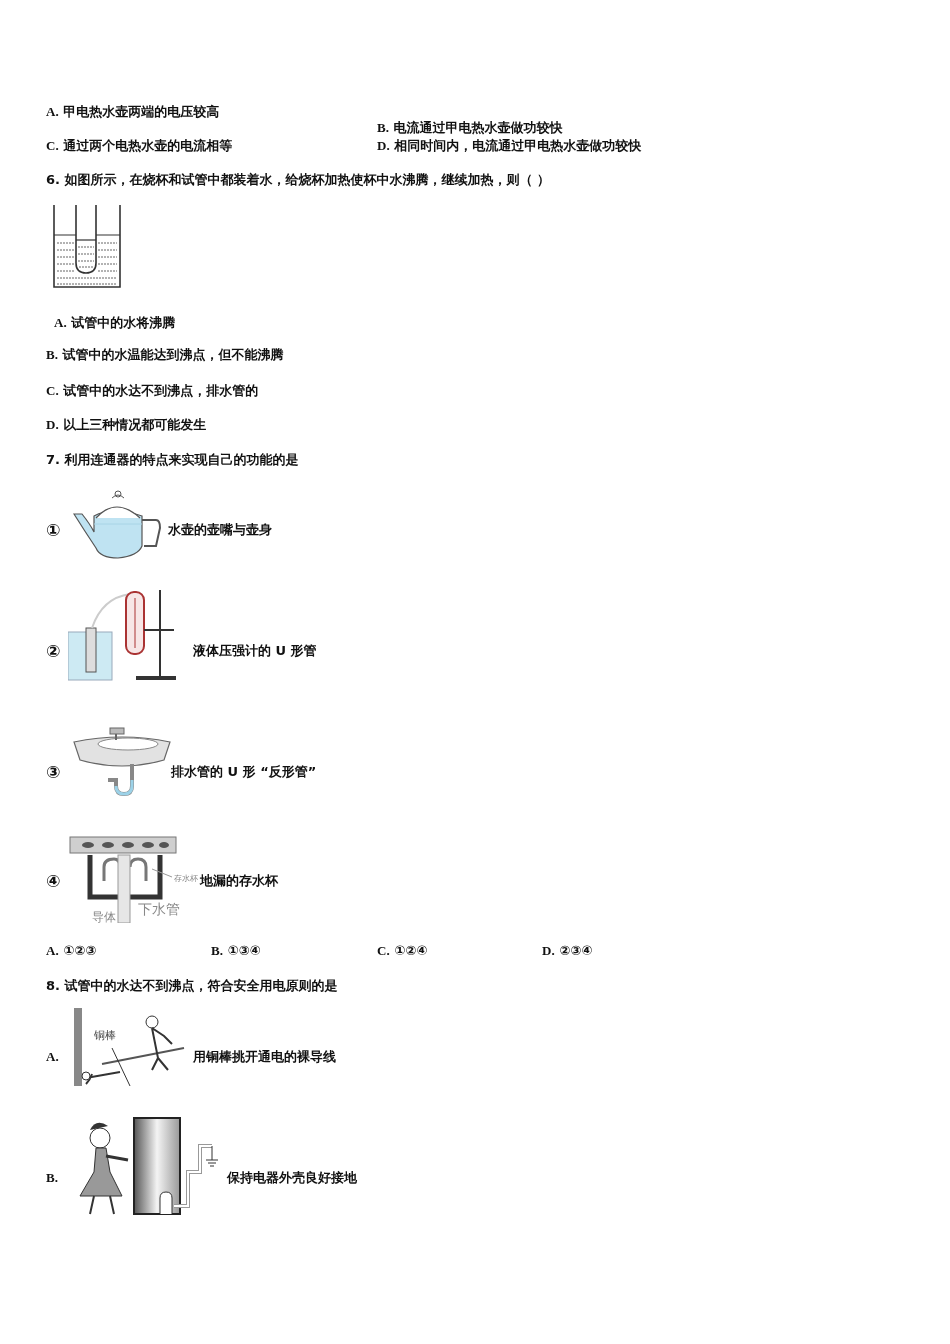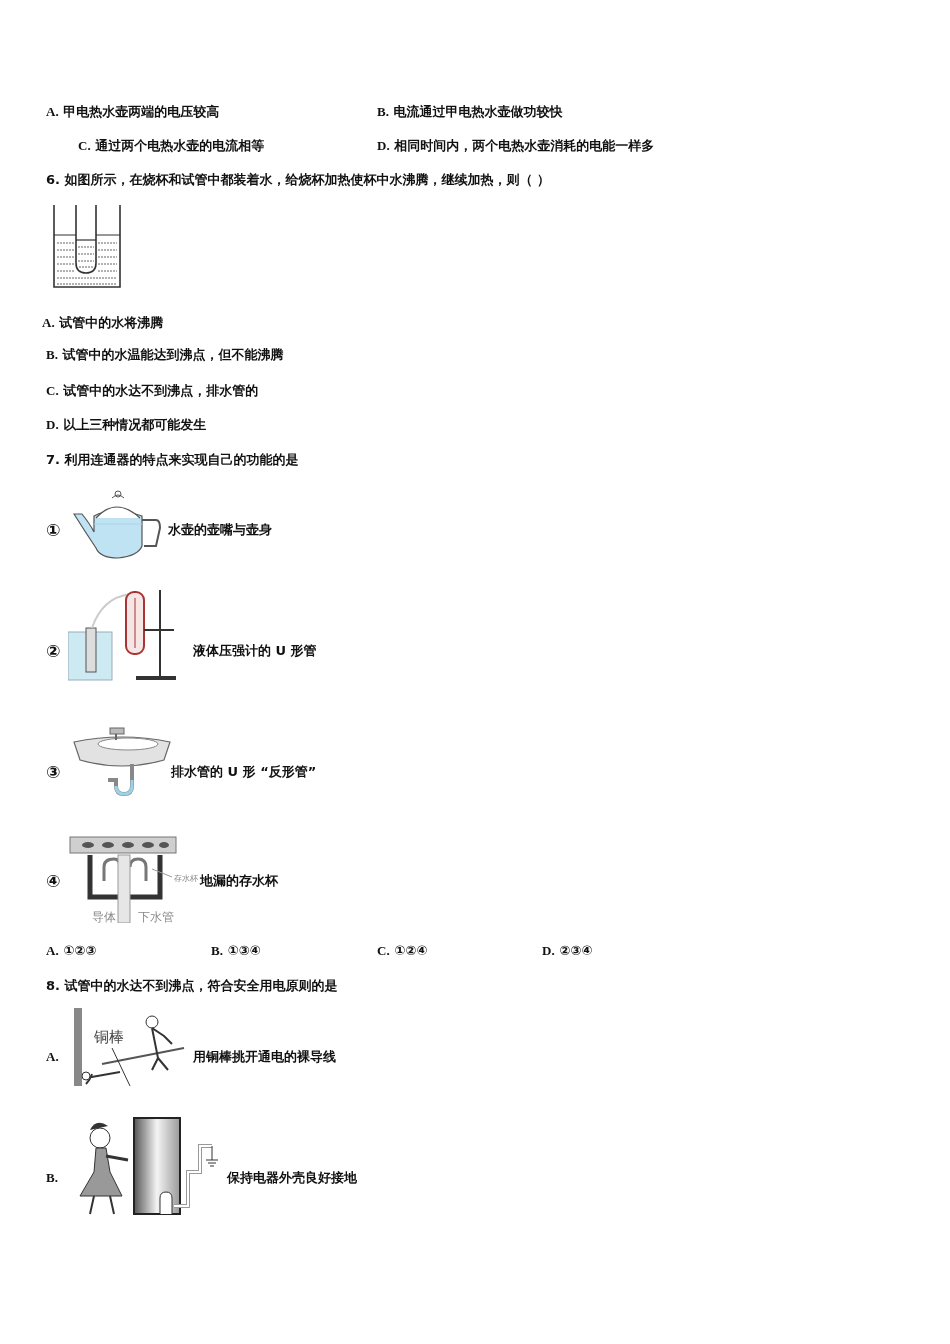--- a/index.html
+++ b/index.html
@@ -9,28 +9,28 @@
   .lbl { font-family:"Liberation Serif","DejaVu Serif",serif; font-weight:bold; }
   .fig { position:absolute; }
   svg { display:block; }
 </style>
 </head>
 <body>
 
 <div class="t" style="left:46px;top:102px;">
   <span class="lbl">A.</span>&nbsp;<span>甲电热水壶两端的电压较高</span>
 </div>
-<div class="t" style="left:377px;top:102px;">
+<div class="t" style="left:377px;top:118px;">
   <span class="lbl">B.</span>&nbsp;<span>电流通过甲电热水壶做功较快</span>
 </div>
-<div class="t" style="left:46px;top:136px;margin-left:32px;">
+<div class="t" style="left:46px;top:136px;">
   <span class="lbl">C.</span>&nbsp;<span>通过两个电热水壶的电流相等</span>
 </div>
 <div class="t" style="left:377px;top:136px;">
-  <span class="lbl">D.</span>&nbsp;<span>相同时间内，两个电热水壶消耗的电能一样多</span>
+  <span class="lbl">D.</span>&nbsp;<span>相同时间内，电流通过甲电热水壶做功较快</span>
 </div>
 
 <div class="t" style="left:46px;top:170px;">
   <span>6.</span>&nbsp;<span>如图所示，在烧杯和试管中都装着水，给烧杯加热使杯中水沸腾，继续加热，则（ ）</span>
 </div>
 <div class="fig" style="left:52px;top:203px;">
   <svg width="72" height="86" viewBox="0 0 72 86">
     <path d="M2 2 V84 H68 V2" fill="none" stroke="#333" stroke-width="1.6"></path>
     <line x1="2" y1="32" x2="68" y2="32" stroke="#333" stroke-width="1.2"></line>
     <path d="M24 2 V60 Q24 70 34 70 Q44 70 44 60 V2" fill="#fff" stroke="#333" stroke-width="1.6"></path>
@@ -48,21 +48,21 @@
         <line x1="46" y1="68" x2="65" y2="68"></line>
       <line x1="5" y1="75" x2="65" y2="75"></line>
       <line x1="5" y1="81" x2="65" y2="81"></line>
       <line x1="26" y1="44" x2="42" y2="44"></line>
         <line x1="26" y1="51" x2="42" y2="51"></line>
       <line x1="26" y1="58" x2="42" y2="58"></line>
         <line x1="27" y1="64" x2="41" y2="64"></line>
     </g>
   </svg>
 </div>
-<div class="t" style="left:42px;top:313px;">
+<div class="t" style="left:54px;top:313px;">
   <span class="lbl">A.</span>&nbsp;<span>试管中的水将沸腾</span>
 </div>
 <div class="t" style="left:46px;top:345px;">
   <span class="lbl">B.</span>&nbsp;<span>试管中的水温能达到沸点，但不能沸腾</span>
 </div>
 <div class="t" style="left:46px;top:381px;">
   <span class="lbl">C.</span>&nbsp;<span>试管中的水达不到沸点，排水管的</span>
 </div>
 <div class="t" style="left:46px;top:415px;">
   <span class="lbl">D.</span>&nbsp;<span>以上三种情况都可能发生</span>
@@ -125,21 +125,21 @@
         <ellipse cx="96" cy="12" rx="5" ry="3"></ellipse>
       </g>
     <path d="M22 22 V64 H92 V22" fill="none" stroke="#333" stroke-width="5"></path>
     <path d="M36 48 V34 Q36 26 46 26 Q52 26 52 34" fill="none" stroke="#777" stroke-width="3"></path>
     <path d="M62 34 Q62 26 70 26 Q78 26 78 34 V48" fill="none" stroke="#777" stroke-width="3"></path>
     <rect x="50" y="22" width="12" height="68" fill="#e6e6e6" stroke="#999"></rect>
     <line x1="84" y1="36" x2="104" y2="44" stroke="#999"></line>
   </svg>
   <span style="position:absolute;left:106px;top:40px;font-size:8px;color:#888;">存水杯</span>
   <span style="position:absolute;left:24px;top:76px;font-size:12px;color:#888;">导体</span>
-  <span style="position:absolute;left:70px;top:76px;font-size:12px;color:#888;">下水管</span>
+  <span style="position:absolute;left:70px;top:68px;font-size:14px;color:#888;">下水管</span>
 </div>
 <div class="t" style="left:200px;top:871px;">地漏的存水杯</div>
 
 <div class="t" style="left:46px;top:941px;">
   <span class="lbl">A.</span>&nbsp;<span>①②③</span>
 </div>
 <div class="t" style="left:211px;top:941px;">
   <span class="lbl">B.</span>&nbsp;<span>①③④</span>
 </div>
 <div class="t" style="left:377px;top:941px;">
@@ -157,21 +157,21 @@
 <div class="fig" style="left:72px;top:1008px;">
   <svg width="120" height="80" viewBox="0 0 120 80">
     <rect x="2" y="0" width="8" height="78" fill="#888"></rect>
     <line x1="30" y1="56" x2="112" y2="40" stroke="#555" stroke-width="2"></line>
     <circle cx="80" cy="14" r="6" fill="#fff" stroke="#333"></circle>
     <path d="M80 20 L92 28 L100 36 M80 20 L86 50 L80 62 M86 50 L96 62" fill="none" stroke="#333" stroke-width="2"></path>
     <path d="M14 70 L48 64 M20 66 Q18 72 14 76" fill="none" stroke="#333" stroke-width="2"></path>
     <circle cx="14" cy="68" r="4" fill="#fff" stroke="#333"></circle>
     <path d="M40 40 L58 78" stroke="#333" stroke-width="1"></path>
   </svg>
-  <span style="position:absolute;left:22px;top:20px;font-size:15px;color:#444;">铜棒</span>
+  <span style="position:absolute;left:22px;top:20px;font-size:11px;color:#444;">铜棒</span>
 </div>
 <div class="t" style="left:193px;top:1047px;">用铜棒挑开通电的裸导线</div>
 
 <div class="t lbl" style="left:46px;top:1168px;">B.</div>
 <div class="fig" style="left:76px;top:1116px;">
   <svg width="150" height="102" viewBox="0 0 150 102">
     <defs>
       <linearGradient id="g1" x1="0" y1="0" x2="1" y2="0">
         <stop offset="0" stop-color="#555"></stop>
           <stop offset="0.5" stop-color="#f4f4f4"></stop>

